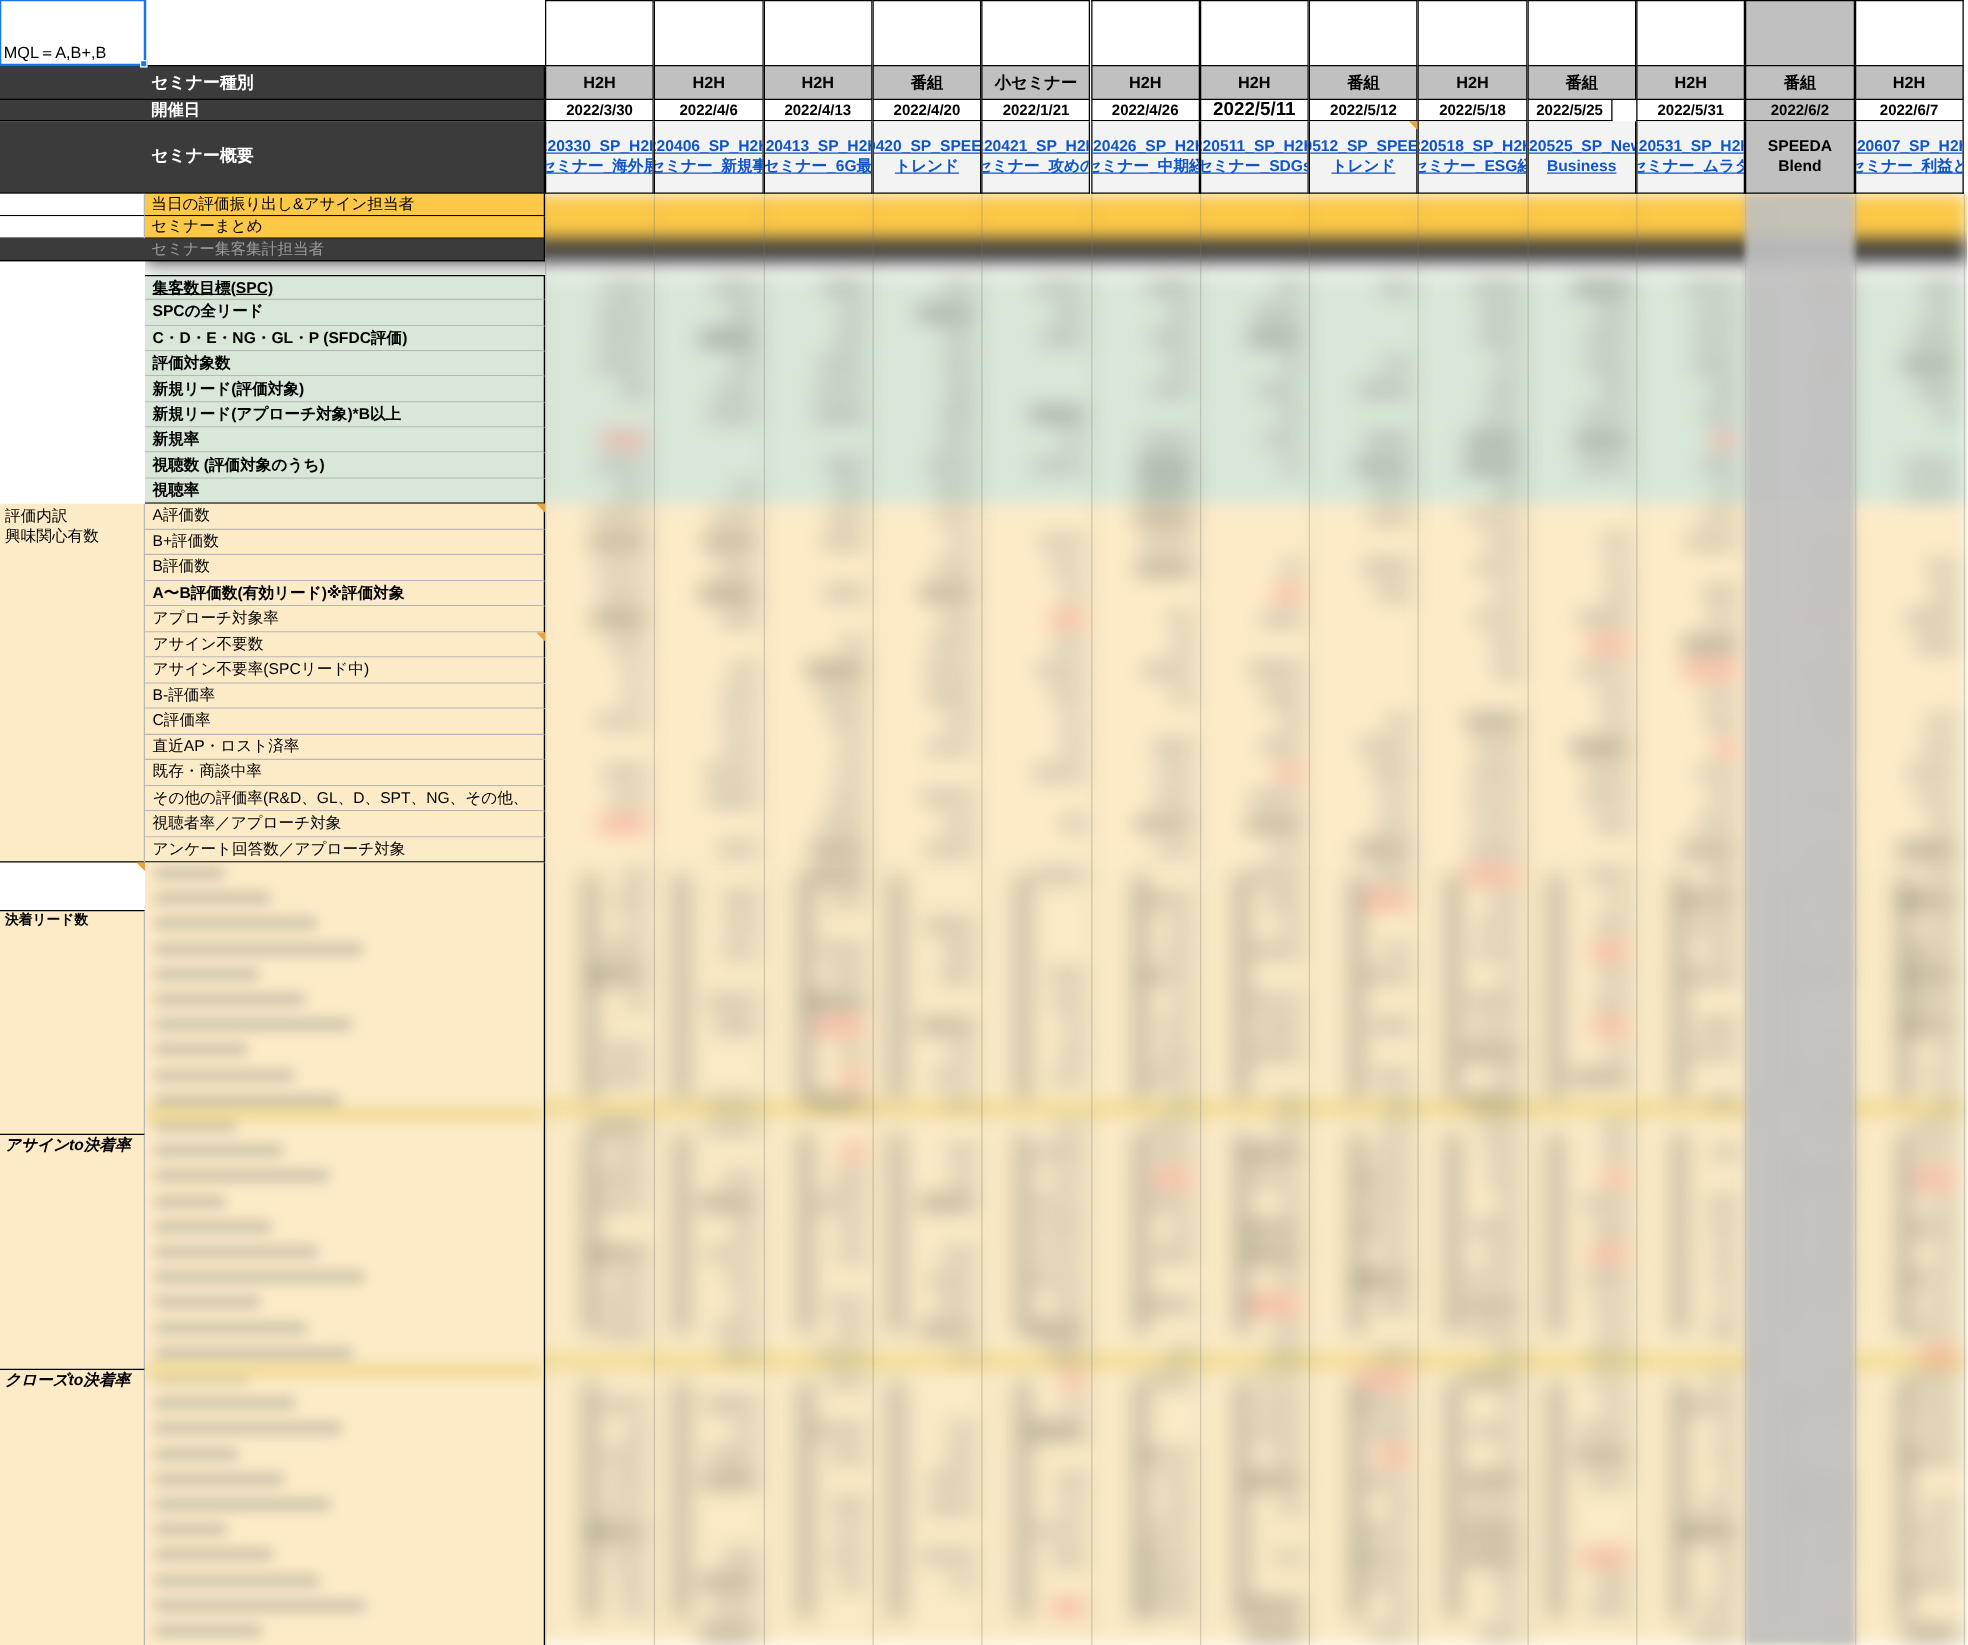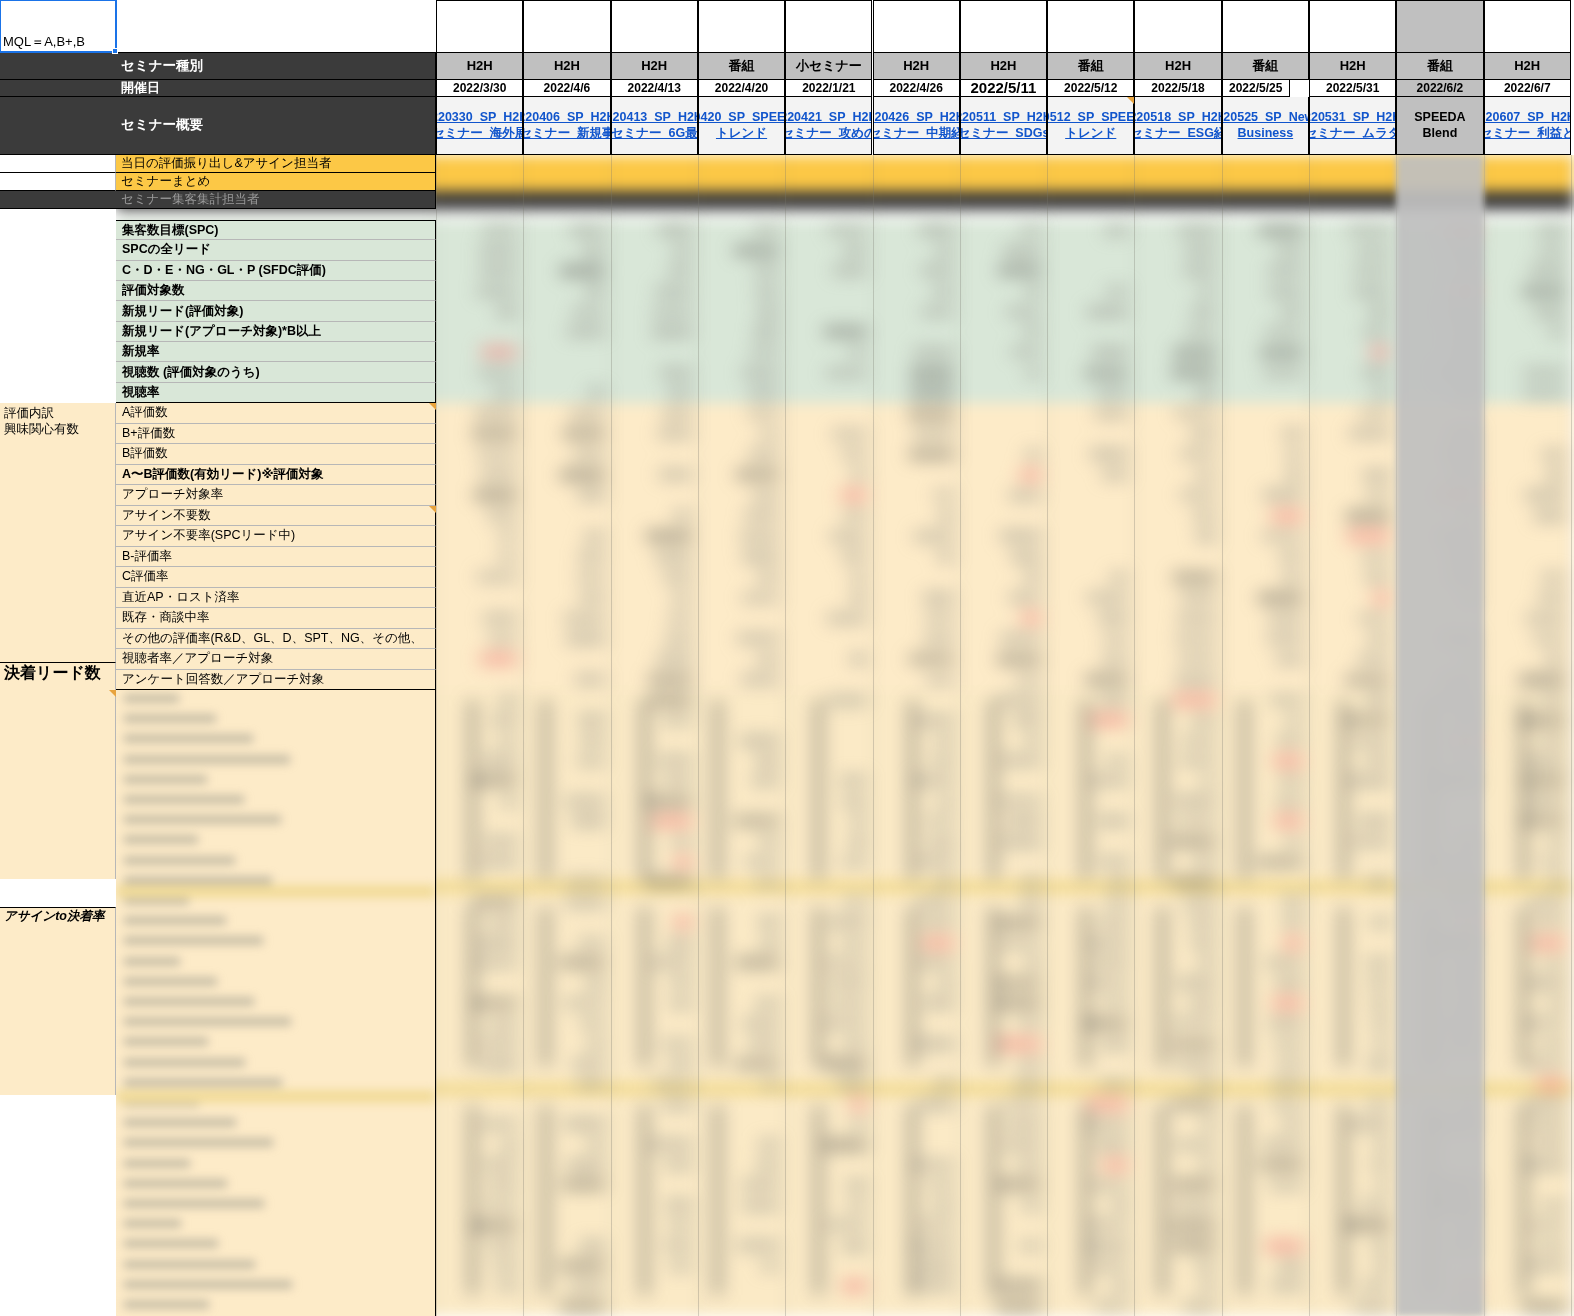--- a/index.html
+++ b/index.html
@@ -780,21 +780,21 @@
       <div class="cell f-dark bb" style="left:0px; top:80px; width:116px; height:17px;"></div>
       <div class="cell f-dark b br bb" style="left:116px; top:80px; width:320px; height:17px; font-size:13px; padding-left:5px;">開催日</div>
       <div class="cell f-dark bb" style="left:0px; top:97px; width:116px; height:58px;"></div>
       <div class="cell f-dark b br bb" style="left:116px; top:97px; width:320px; height:58px; font-size:13.5px; padding-left:5px;">セミナー概要</div>
       <div class="cell f-white bb thin-r" style="left:0px; top:155px; width:116px; height:18px;"></div>
       <div class="cell f-amber br bb" style="left:116px; top:155px; width:320px; height:18px; font-size:12.5px; padding-left:5px;color:#000;">当日の評価振り出し&amp;アサイン担当者</div>
       <div class="cell f-white bb thin-r" style="left:0px; top:173px; width:116px; height:18px;"></div>
       <div class="cell f-amber br bb" style="left:116px; top:173px; width:320px; height:18px; font-size:12.5px; padding-left:5px;color:#000;">セミナーまとめ</div>
       <div class="cell f-dark bb" style="left:0px; top:191px; width:116px; height:18px;"></div>
       <div class="cell f-dark br bb " style="left:116px; top:191px; width:320px; height:18px; font-size:12.5px; padding-left:5px;color:#9a9a9a;">セミナー集客集計担当者</div>
-      <div class="cell f-green br thin-b b" style="left:116px; top:220px; width:320px; height:20.35px; font-size:12.5px; padding-left:6px;border-top:1px solid #000;">集客数目標(SPC)</div>
+      <div class="cell f-green br thin-b b" style="left:116px; top:220px; width:320px; height:20.35px; font-size:12.5px; padding-left:6px;border-top:1px solid #000;text-decoration:underline;">集客数目標(SPC)</div>
       <div class="cell f-green br thin-b b" style="left:116px; top:240.35px; width:320px; height:20.35px; font-size:12.5px; padding-left:6px;">SPCの全リード</div>
       <div class="cell f-green br thin-b b" style="left:116px; top:260.7px; width:320px; height:20.35px; font-size:12.5px; padding-left:6px;">C・D・E・NG・GL・P (SFDC評価)</div>
       <div class="cell f-green br thin-b b" style="left:116px; top:281.05px; width:320px; height:20.35px; font-size:12.5px; padding-left:6px;">評価対象数</div>
       <div class="cell f-green br thin-b b" style="left:116px; top:301.4px; width:320px; height:20.35px; font-size:12.5px; padding-left:6px;">新規リード(評価対象)</div>
       <div class="cell f-green br thin-b b" style="left:116px; top:321.75px; width:320px; height:20.35px; font-size:12.5px; padding-left:6px;">新規リード(アプローチ対象)*B以上</div>
       <div class="cell f-green br thin-b b" style="left:116px; top:342.1px; width:320px; height:20.35px; font-size:12.5px; padding-left:6px;">新規率</div>
       <div class="cell f-green br thin-b b" style="left:116px; top:362.45000000000005px; width:320px; height:20.35px; font-size:12.5px; padding-left:6px;">視聴数 (評価対象のうち)</div>
       <div class="cell f-green br thin-b b" style="left:116px; top:382.8px; width:320px; height:20.35px; font-size:12.5px; padding-left:6px;border-bottom:1px solid #000;">視聴率</div>
       <div class="cell f-orange bb thin-r" style="left:0px; top:403px; width:116px; height:287px; align-items:flex-start; padding:2px 0 0 4px;
     font-size:12.5px; white-space:pre-line; line-height:1.3; display:flex; flex-direction:column; justify-content:flex-start;">評価内訳
@@ -808,25 +808,27 @@
       <div class="cell f-orange br thin-b" style="left:116px; top:505.5px; width:320px; height:20.5px; font-size:12.5px; padding-left:6px;">アサイン不要数</div>
       <div class="tri" style="left: 429px; top: 505.5px;"></div>
       <div class="cell f-orange br thin-b" style="left:116px; top:526px; width:320px; height:20.5px; font-size:12.5px; padding-left:6px;">アサイン不要率(SPCリード中)</div>
       <div class="cell f-orange br thin-b" style="left:116px; top:546.5px; width:320px; height:20.5px; font-size:12.5px; padding-left:6px;">B-評価率</div>
       <div class="cell f-orange br thin-b" style="left:116px; top:567px; width:320px; height:20.5px; font-size:12.5px; padding-left:6px;">C評価率</div>
       <div class="cell f-orange br thin-b" style="left:116px; top:587.5px; width:320px; height:20.5px; font-size:12.5px; padding-left:6px;">直近AP・ロスト済率</div>
       <div class="cell f-orange br thin-b" style="left:116px; top:608px; width:320px; height:20.5px; font-size:12.5px; padding-left:6px;text-align:center;">既存・商談中率</div>
       <div class="cell f-orange br thin-b" style="left:116px; top:628.5px; width:320px; height:20.5px; font-size:12.5px; padding-left:6px;">その他の評価率(R&amp;D、GL、D、SPT、NG、その他、</div>
       <div class="cell f-orange br thin-b" style="left:116px; top:649px; width:320px; height:20.5px; font-size:12.5px; padding-left:6px;">視聴者率／アプローチ対象</div>
       <div class="cell f-orange br thin-b" style="left:116px; top:669.5px; width:320px; height:20.5px; font-size:12.5px; padding-left:6px;border-bottom:1px solid #000;">アンケート回答数／アプローチ対象</div>
-      <div class="cell f-orange bt thin-r" style="left:0px; top:662px; width:116px; height:217px; align-items:flex-start;
-      padding:2px 0 0 4px; font-size:16px; font-weight:bold;">決着リード数</div>
+      <div class="cell f-orange bt thin-r" style="left:0px; top:728px; width:116px; height:217px; align-items:flex-start;
+      padding:2px 0 0 4px; font-size:11px; font-weight:bold;">決着リード数</div>
       <div class="tri" style="left: 109px; top: 690px;"></div>
       <div class="cell f-orange bt thin-r" style="left:0px; top:907px; width:116px; height:188px; align-items:flex-start;
       padding:2px 0 0 4px; font-size:12.5px; font-weight:bold;font-style:italic;">アサインto決着率</div>
+      <div class="cell f-orange bt thin-r" style="left:0px; top:1095px; width:116px; height:221px; align-items:flex-start;
+      padding:2px 0 0 4px; font-size:12.5px; font-weight:bold;font-style:italic;">クローズto決着率</div>
     </div>
 
   <div id="col-headers">
       <div class="cell f-white bl br bt" style="left:436px; top:0px; width:87.3px; height:52px; z-index:20;"></div>
       <div class="cell f-grey ctr b bl br bt bb" style="left:436px; top:52px; width:87.3px; height:28px; z-index:20; font-size:13px;">H2H</div>
       <div class="cell f-white ctr b bl br bb" style="left:436px; top:80px; width:87.3px; height:17px; z-index:20; font-size:12px;">2022/3/30</div>
       <div class="cell f-lgrey wrapcell ctr b bl br bb f-link" style="left:436px; top:97px; width:87.3px; height:58px; z-index:20; font-size:12.5px; padding:1px 2px;">220330_SP_H2Hセミナー_海外展</div>
       <div class="cell f-white bl br bt" style="left:523.3px; top:0px; width:87.3px; height:52px; z-index:20;"></div>
       <div class="cell f-grey ctr b bl br bt bb" style="left:523.3px; top:52px; width:87.3px; height:28px; z-index:20; font-size:13px;">H2H</div>
       <div class="cell f-white ctr b bl br bb" style="left:523.3px; top:80px; width:87.3px; height:17px; z-index:20; font-size:12px;">2022/4/6</div>

